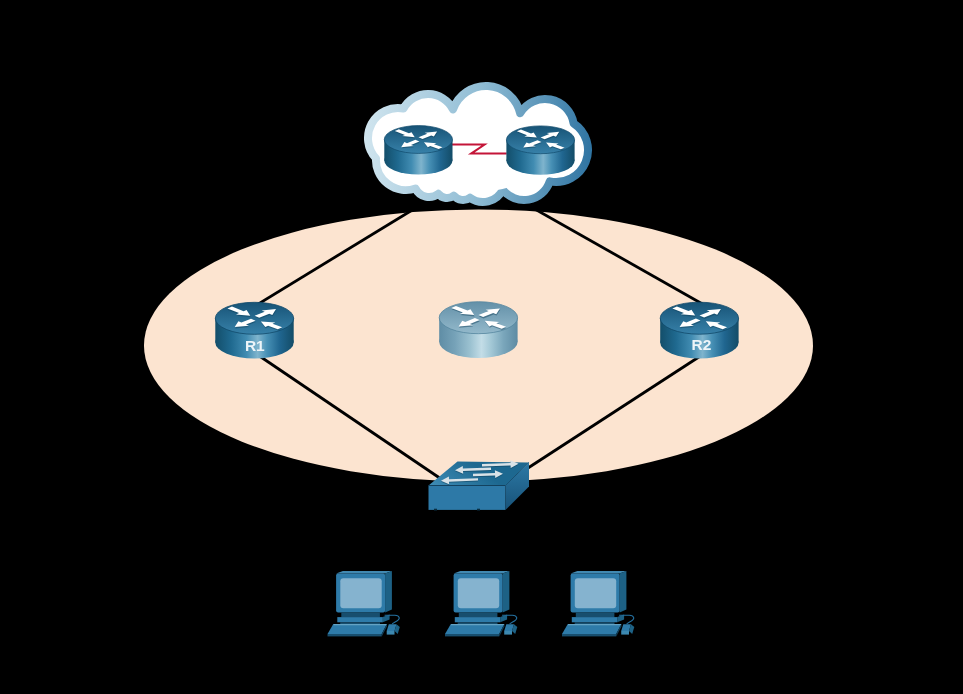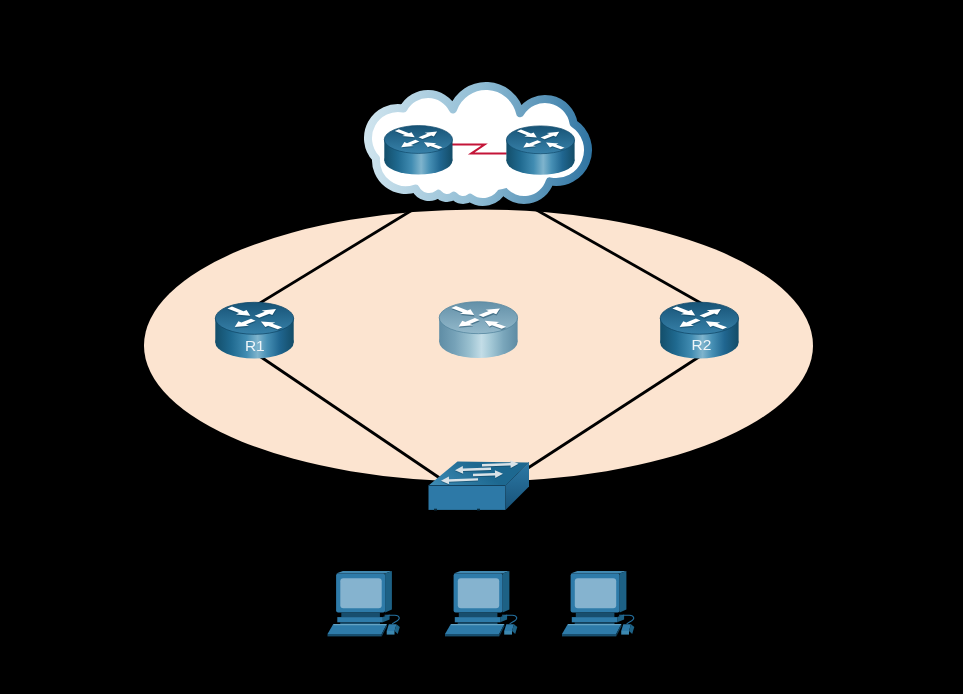--- a/index.html
+++ b/index.html
@@ -1,16 +1,16 @@
 <!DOCTYPE html>
 <html><head>
 <meta charset="utf-8">
 <style>
 html,body{margin:0;padding:0;background:#000;}
-#stage{width:853px;height:694px;background:#b91c1c;overflow:hidden;}
+#stage{width:853px;height:694px;background:#b91c1c;overflow:hidden;font-weight:bold;}
 text{font-family:"Liberation Sans",sans-serif;}
 </style>
 </head>
 <body>
 <div id="stage">
 <svg width="963" height="694" viewBox="0 0 963 694">
 <defs>
 <linearGradient id="cg" gradientUnits="userSpaceOnUse" x1="366" y1="140" x2="592" y2="150">
  <stop offset="0" stop-color="#cfe4ee"></stop>
           <stop offset="0.5" stop-color="#8fbcd4"></stop>

